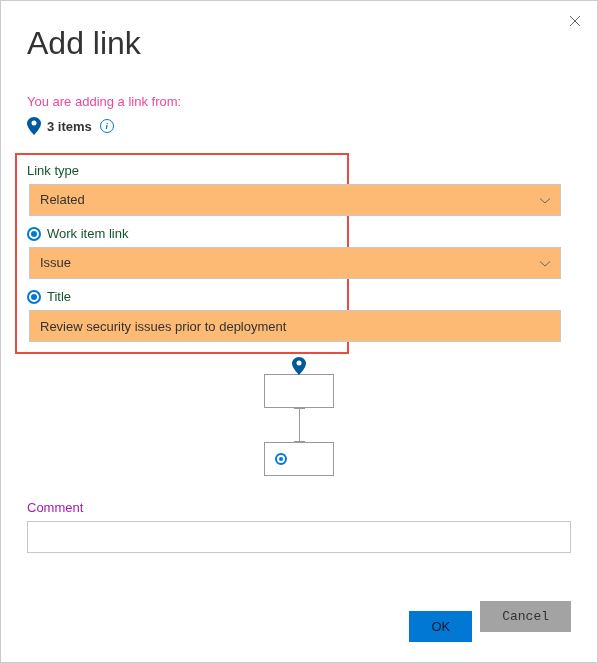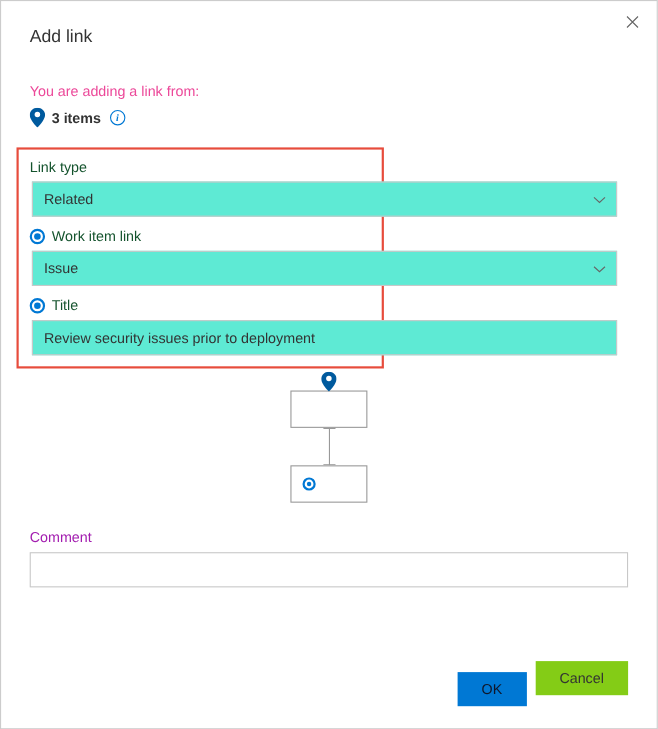--- a/index.html
+++ b/index.html
@@ -20,21 +20,21 @@
       position: absolute;
       top: 12px;
       right: 16px;
       cursor: pointer;
       font-size: 16px;
       color: #666;
       background: none;
       border: none;
     }
     .title {
-      font-size: 16px;
+      font-size: 32px;
       font-weight: 400;
       color: #333;
       margin-bottom: 32px;
     }
     .subtext {
       font-size: 13px;
       color: #ec4899;
       margin-bottom: 8px;
     }
     .items-row {
@@ -99,21 +99,21 @@
       position: relative;
       margin-right: -224px;
       margin-left: 2px;
     }
     .select-box, .text-box {
       width: 100%;
       border: 1px solid #c8c8c8;
       padding: 6px 28px 6px 10px;
       font-size: 13px;
       color: #333;
-      background: #5eead4;
+      background: #fdba74;
       font-family: inherit;
       height: 32px;
       line-height: 18px;
     }
     .text-box { padding-right: 10px; }
     .chevron {
       position: absolute;
       right: 10px;
       top: 50%;
       transform: translateY(-50%);
@@ -198,21 +198,21 @@
       align-items: center;
     }
     .btn {
       padding: 8px 22px;
       font-size: 13px;
       cursor: pointer;
       border: none;
       font-family: inherit;
     }
     .btn-primary { background: #0078d4; color: #0f172a; margin-top: 21px; }
-    .btn-secondary { background: #84cc16; color: #333; }
+    .btn-secondary { background: #a3a3a3; color: #333; font-family: Liberation Mono, monospace; }
   </style>
 </head>
 <body>
 
 <div class="dialog">
 
   <button class="close-btn">
     <svg width="12" height="12" viewBox="0 0 12 12">
         <path d="M1 1 L11 11 M11 1 L1 11" stroke="#666" stroke-width="1" fill="none"></path>
       </svg>

